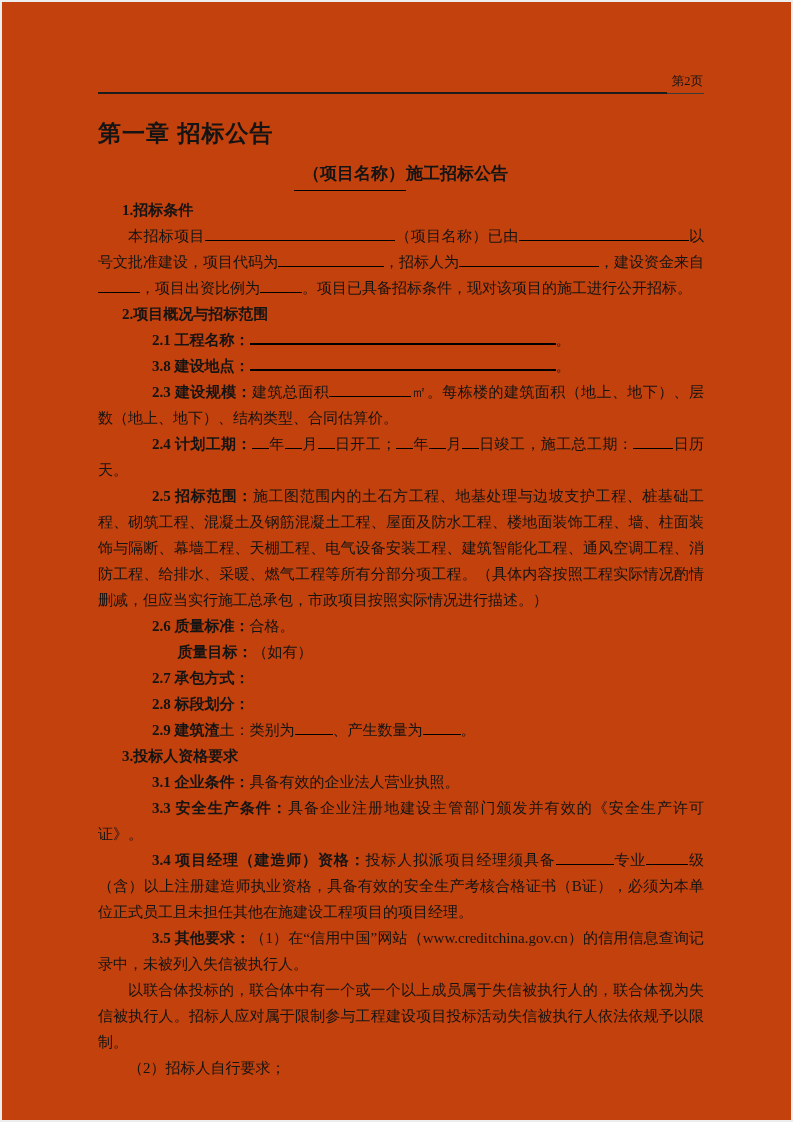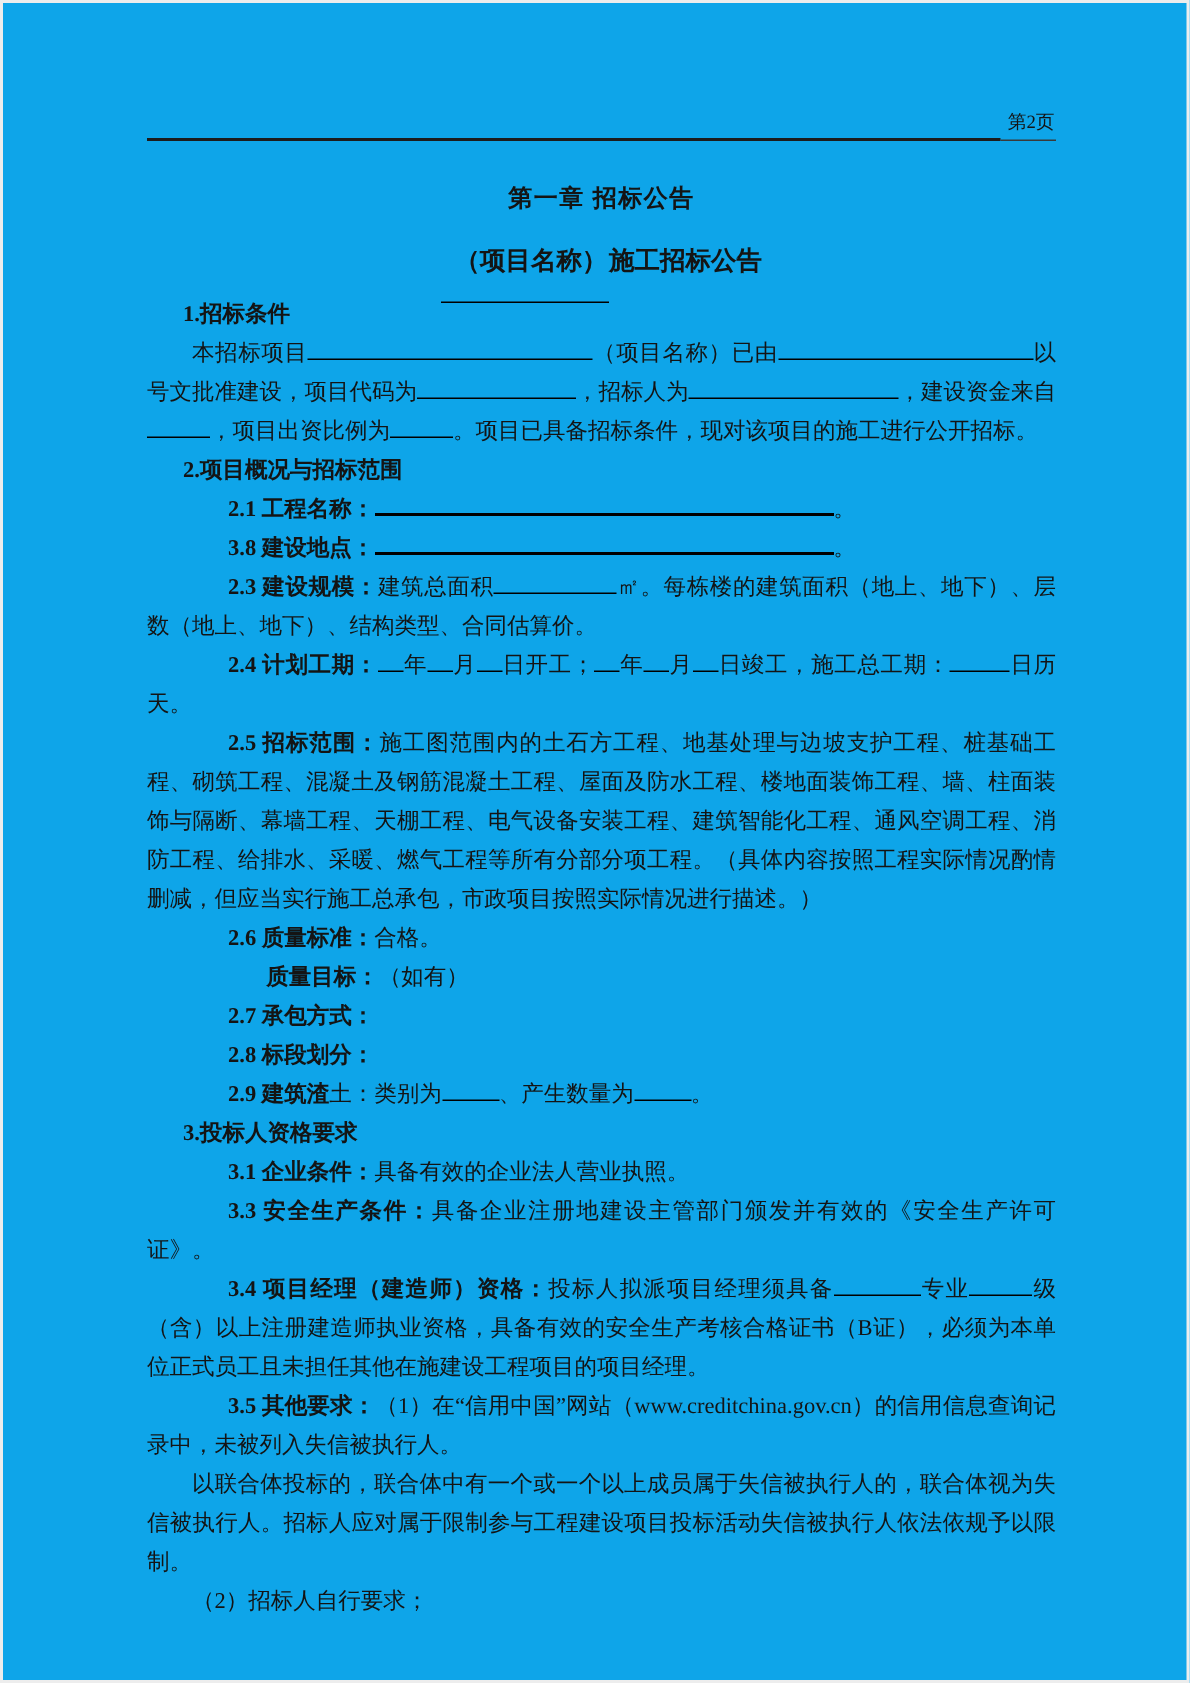--- a/index.html
+++ b/index.html
@@ -1,19 +1,19 @@
 <!DOCTYPE html>
 <html><head>
 <meta charset="utf-8">
 <style>
   html,body { margin:0; padding:0; background:#ffffff; }
   .page {
     position:relative;
     width:793px; height:1122px;
-    background:#0ea5e9;
+    background:#c2410c;
     border:2px solid #ededed;
     box-sizing:border-box;
     overflow:hidden;
     color:#141414;
     font-family:"Liberation Serif","DejaVu Serif",serif;
   }
   
   .header {
     position:absolute; left:96px; top:71px; width:606px;
     display:flex; align-items:flex-end;
@@ -22,36 +22,36 @@
   .page-number {
     font-size:12.5px; line-height:17px;
     border-bottom:1px solid #3a3a3a;
     padding:0 1px 3px 5px;
     white-space:nowrap;
   }
   
   .content { position:absolute; left:96px; top:95px; width:606px; }
   .chapter-title {
     margin-top:20px;
-    text-align:center;
-    font-size:16px; line-height:32px;
+    text-align:left;
+    font-size:23px; line-height:32px;
     font-weight:bold;
     font-family:"Liberation Sans","DejaVu Sans",sans-serif;
     letter-spacing:1px;
   }
   .doc-subtitle {
     margin-top:12px;
     text-align:center;
     font-size:17px; line-height:26px;
     font-weight:bold;
     font-family:"Liberation Sans","DejaVu Sans",sans-serif;
   }
   .subtitle-underline {
     border-bottom:1.5px solid #000;
-    padding-left:9px; padding-right:1px; padding-bottom:18px;
+    padding-left:9px; padding-right:1px; padding-bottom:7px;
   }
   
   .document-body {
     margin-top:10px;
     font-size:15px; line-height:26px;
     text-align:justify;
   }
   .para { margin:0; }
   .para.h1 { font-weight:bold; text-align:left; }
   .para.item, .para.body { text-indent:2em; }

